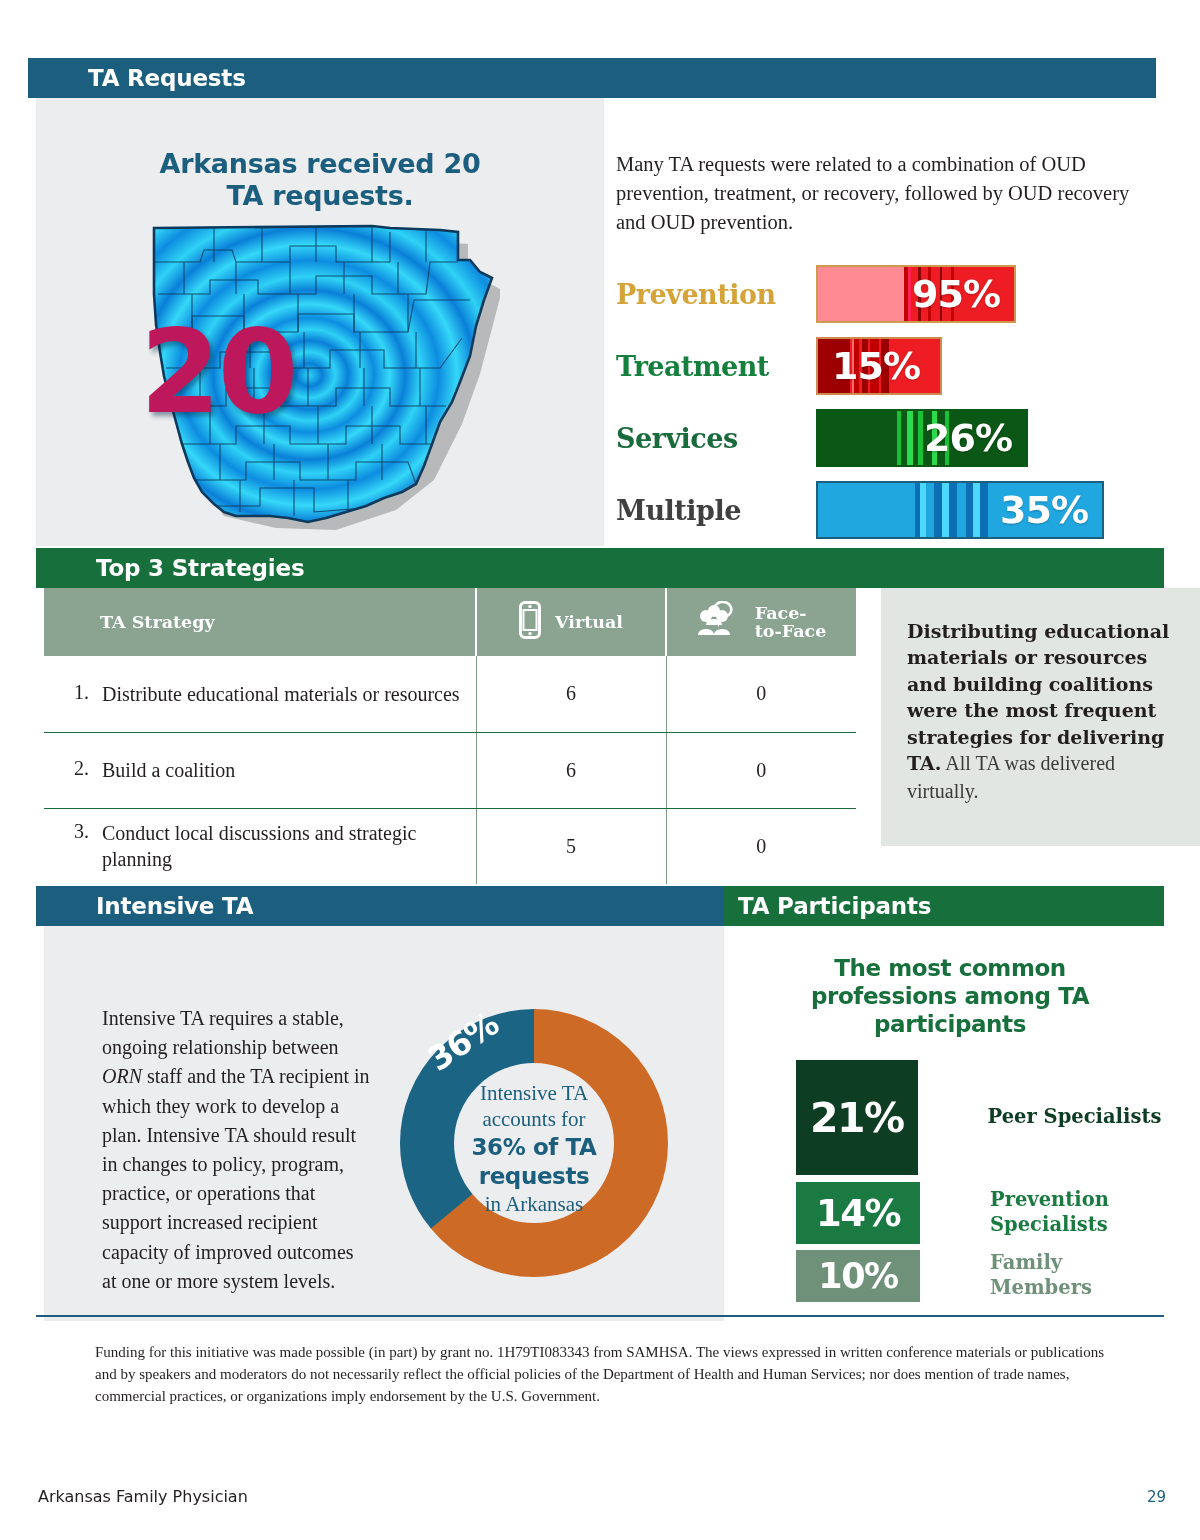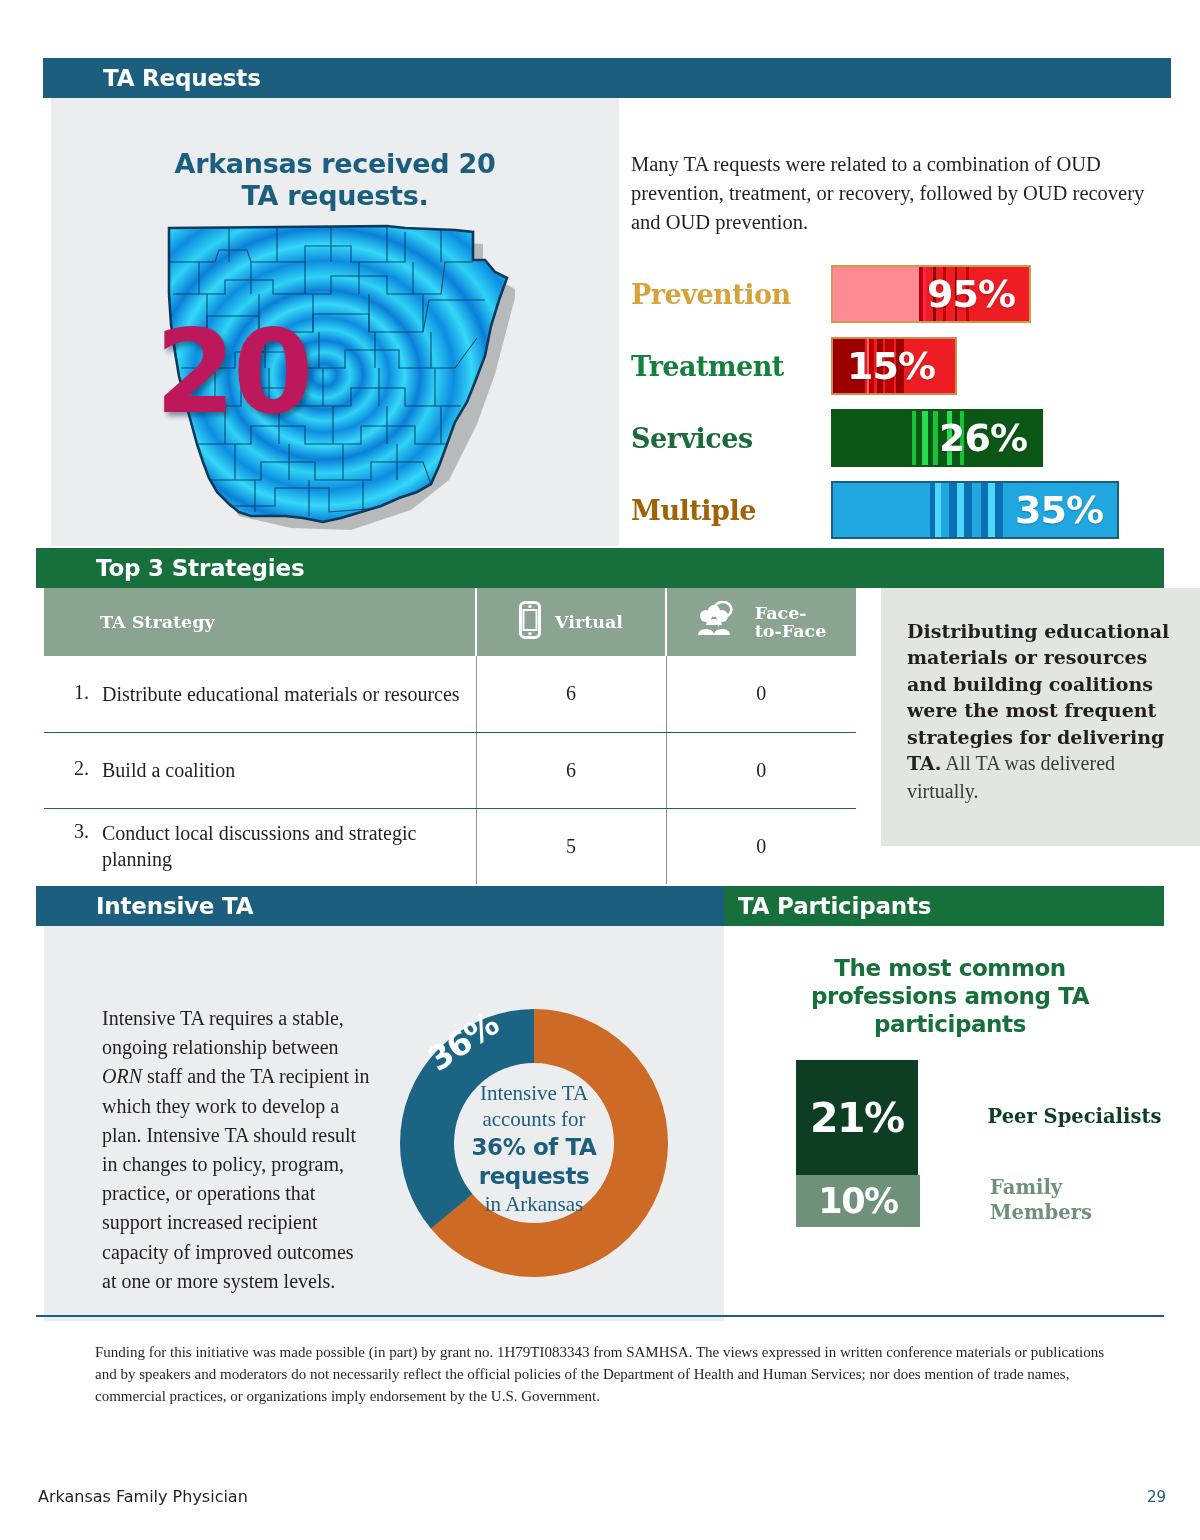--- a/index.html
+++ b/index.html
@@ -20,21 +20,21 @@
     font-family: "DejaVu Sans", sans-serif;
     font-weight: bold;
     font-size: 23px;
     color: #ffffff;
     letter-spacing: -0.2px;
   }
   .bar-blue  { background: #1b5e7e; }
   .bar-green { background: #17703c; }
 
   
-  #ta-requests-section { position: absolute; left: 43px; top: 58px; width: 1128px; }
+  #ta-requests-section { position: absolute; left: 28px; top: 58px; width: 1128px; }
   #ta-requests-body {
     position: relative;
     height: 448px;
     background: #ffffff;
   }
   #ta-req-left {
     position: absolute; left: 8px; top: 0;
     width: 568px; height: 448px;
     background: #ecedef;
   }
@@ -397,21 +397,21 @@
         <div class="pct-row">
           <div class="pct-label" style="color:#1a6b3c">Services</div>
           <div class="pct-bar" style="width:212px;background:#0b5715;border:2px solid #0b5715">
             <div class="stripes" style="background:
                  linear-gradient(90deg,#0b5715 0 38%,#19c13a 38% 40%,#0b5715 40% 43%,#2bdb4e 43% 45.5%,#0b5715 45.5% 48%,#19c13a 48% 50.5%,#0b5715 50.5% 55%,#2bdb4e 55% 57%,#0b5715 57% 61%,#19c13a 61% 63%,#0b5715 63% 100%);"></div>
             <span class="val">26%</span>
           </div>
         </div>
 
         <div class="pct-row">
-          <div class="pct-label" style="color:#a16207">Multiple</div>
+          <div class="pct-label" style="color:#404040">Multiple</div>
           <div class="pct-bar" style="width:288px;background:#21a7e0;border:2px solid #1b5e7e">
             <div class="stripes" style="background:
                  linear-gradient(90deg,#21a7e0 0 34%,#0b6fb5 34% 36%,#4fd8ff 36% 38%,#21a7e0 38% 41%,#0b6fb5 41% 43.5%,#4fd8ff 43.5% 46%,#0b6fb5 46% 49%,#21a7e0 49% 52%,#0b6fb5 52% 54.5%,#4fd8ff 54.5% 57%,#0b6fb5 57% 60%,#21a7e0 60% 100%);"></div>
             <span class="val">35%</span>
           </div>
         </div>
 
       </div>
 
       <div class="rounding-note">Percentages may not total 100% due to rounding.</div>
@@ -535,22 +535,26 @@
     </div>
 
     <div id="participants-panel">
       <div id="part-title">The most common professions among TA participants</div>
 
       <div class="prof-row" style="margin-top:22px">
         <div class="prof-box" style="width:124px;height:115px;background:#0d3d22;font-size:41px">21%</div>
         <div class="prof-label" style="color:#0d3d22;width:180px">Peer Specialists</div>
       </div>
 
-
-      <div class="prof-row" style="">
+      <div class="prof-row" style="margin-top:7px">
+        <div class="prof-box" style="width:124px;height:62px;background:#1a7a41;font-size:37px">14%</div>
+        <div class="prof-label" style="color:#1a7a41;width:150px">Prevention Specialists</div>
+      </div>
+
+      <div class="prof-row" style="margin-top:6px">
         <div class="prof-box" style="width:124px;height:52px;background:#6f9179;font-size:35px">10%</div>
         <div class="prof-label" style="color:#6f9179;width:130px">Family Members</div>
       </div>
     </div>
 
   </div>
 </div>
 
 <div id="divider-rule"></div>
 <div id="disclaimer">Funding for this initiative was made possible (in part) by grant no. 1H79TI083343 from SAMHSA. The views expressed in written conference materials or publications and by speakers and moderators do not necessarily reflect the official policies of the Department of Health and Human Services; nor does mention of trade names, commercial practices, or organizations imply endorsement by the U.S. Government.</div>

